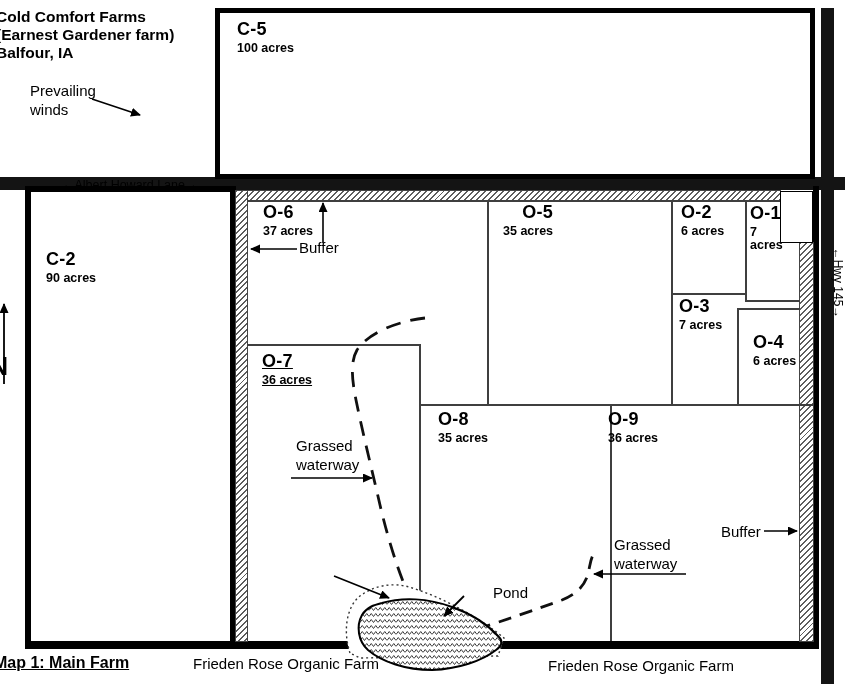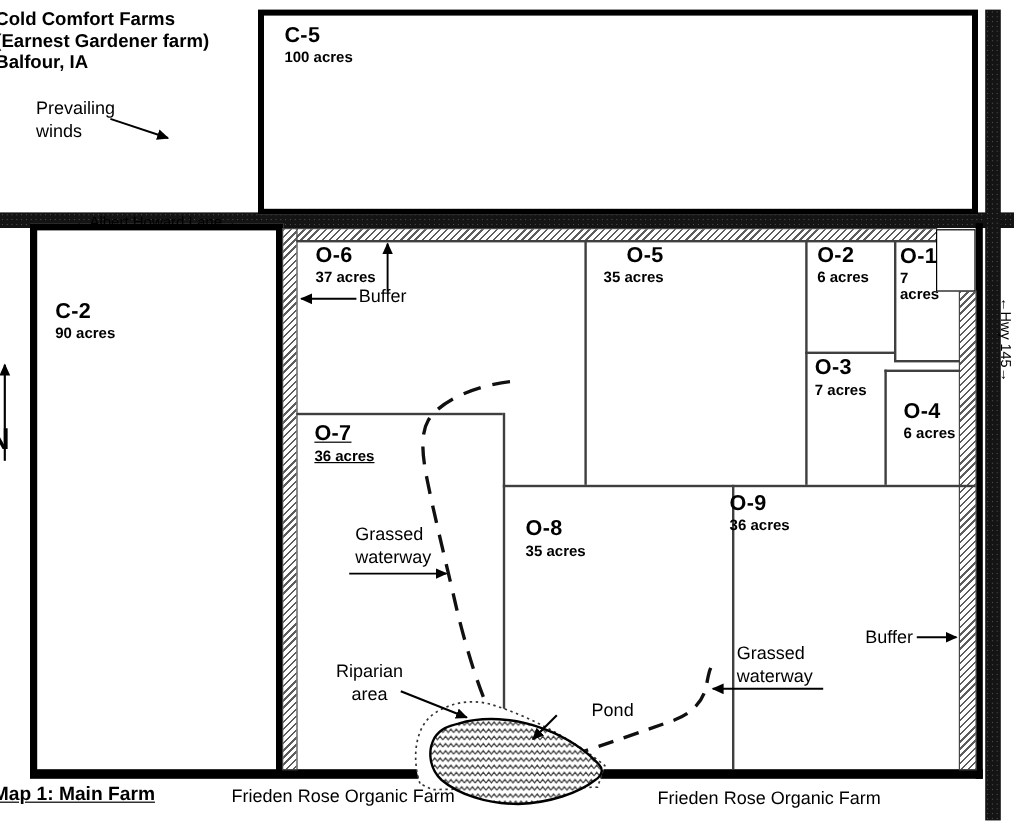--- a/index.html
+++ b/index.html
@@ -135,42 +135,38 @@
     <div class="facres">7 acres</div>
   </div>
   <div class="flabel" style="left:753px;top:333px;">
     <div class="fcode">O-4</div>
     <div class="facres">6 acres</div>
   </div>
   <div class="flabel" style="left:262px;top:352px;text-decoration:underline;">
     <div class="fcode">O-7</div>
     <div class="facres">36 acres</div>
   </div>
-  <div class="flabel" style="left:438px;top:410px;margin-top:21px;">
+  <div class="flabel" style="left:438px;top:410px;">
     <div class="fcode">O-8</div>
     <div class="facres">35 acres</div>
   </div>
   <div class="flabel" style="left:608px;top:410px;">
     <div class="fcode">O-9</div>
     <div class="facres">36 acres</div>
   </div>
 
   <div class="note" style="left:299px;top:239px;">Buffer</div>
   <div class="note" style="left:721px;top:523px;">Buffer</div>
   <div class="note" style="left:296px;top:437px;">
     <div>Grassed</div>
     <div>waterway</div>
   </div>
   <div class="note" style="left:614px;top:536px;">
     <div>Grassed</div>
     <div>waterway</div>
   </div>
-  <div class="note" style="left:268px;top:551px;width:80px;text-align:center;">
-    <div>Riparian</div>
-    <div>area</div>
-  </div>
   <div class="note" style="left:470px;top:584px;margin-left:23px;">Pond</div>
 
   <div class="map-title" style="left:-6px;top:654px;">Map 1: Main Farm</div>
   <div class="footer-label" style="left:193px;top:655px;">Frieden Rose Organic Farm</div>
   <div class="footer-label" style="left:548px;top:657px;">Frieden Rose Organic Farm</div>
 
 </div>
 
 </body></html>

